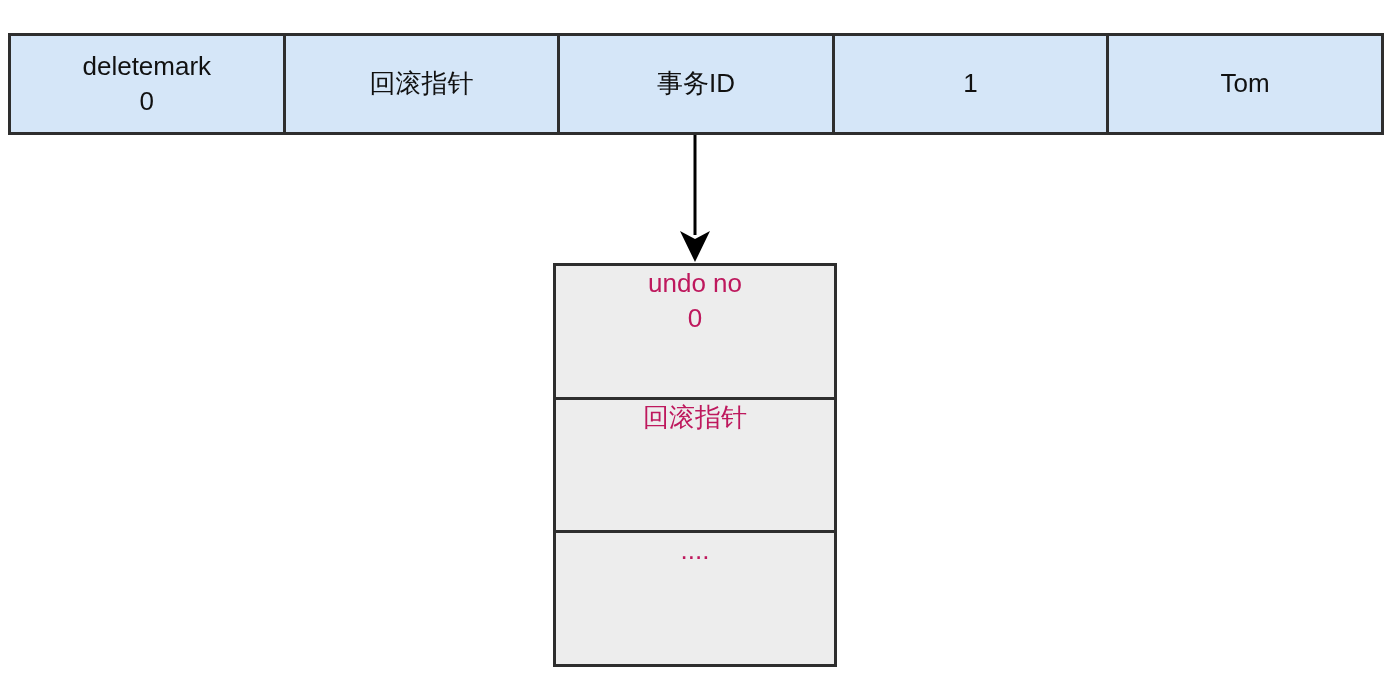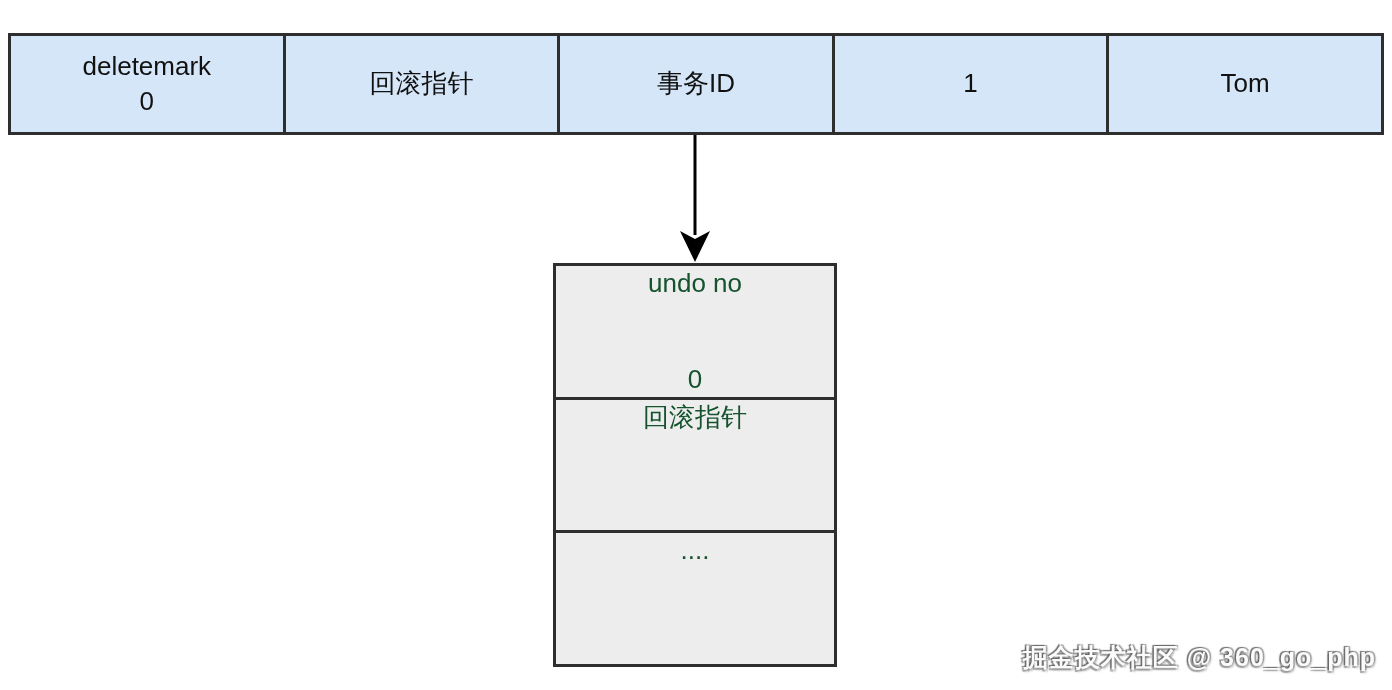--- a/index.html
+++ b/index.html
@@ -63,24 +63,24 @@
     border: 3px solid #2e2e2e;
     box-sizing: border-box;
     background: #2e2e2e;
   }
   .undo-box .cell {
     flex: 1 1 0;
     background: #ededed;
     display: flex;
     flex-direction: column;
     align-items: center;
-    justify-content: space-between;
+    justify-content: flex-start;
     font-size: 26px;
     line-height: 1.35;
-    color: #14532d;
+    color: #be185d;
     border-bottom: 3px solid #2e2e2e;
   }
   .undo-box .cell:last-child { border-bottom: none; }
 
   
   .watermark {
     position: absolute;
     right: 16px;
     bottom: 16px;
     font-size: 25px;
@@ -130,15 +130,14 @@
       <span>0</span>
     </div>
     <div class="cell">
       <span>回滚指针</span>
     </div>
     <div class="cell">
       <span>....</span>
     </div>
   </div>
 
-  <div class="watermark">掘金技术社区 @ 360_go_php</div>
 
 </div>
 
 </body></html>

